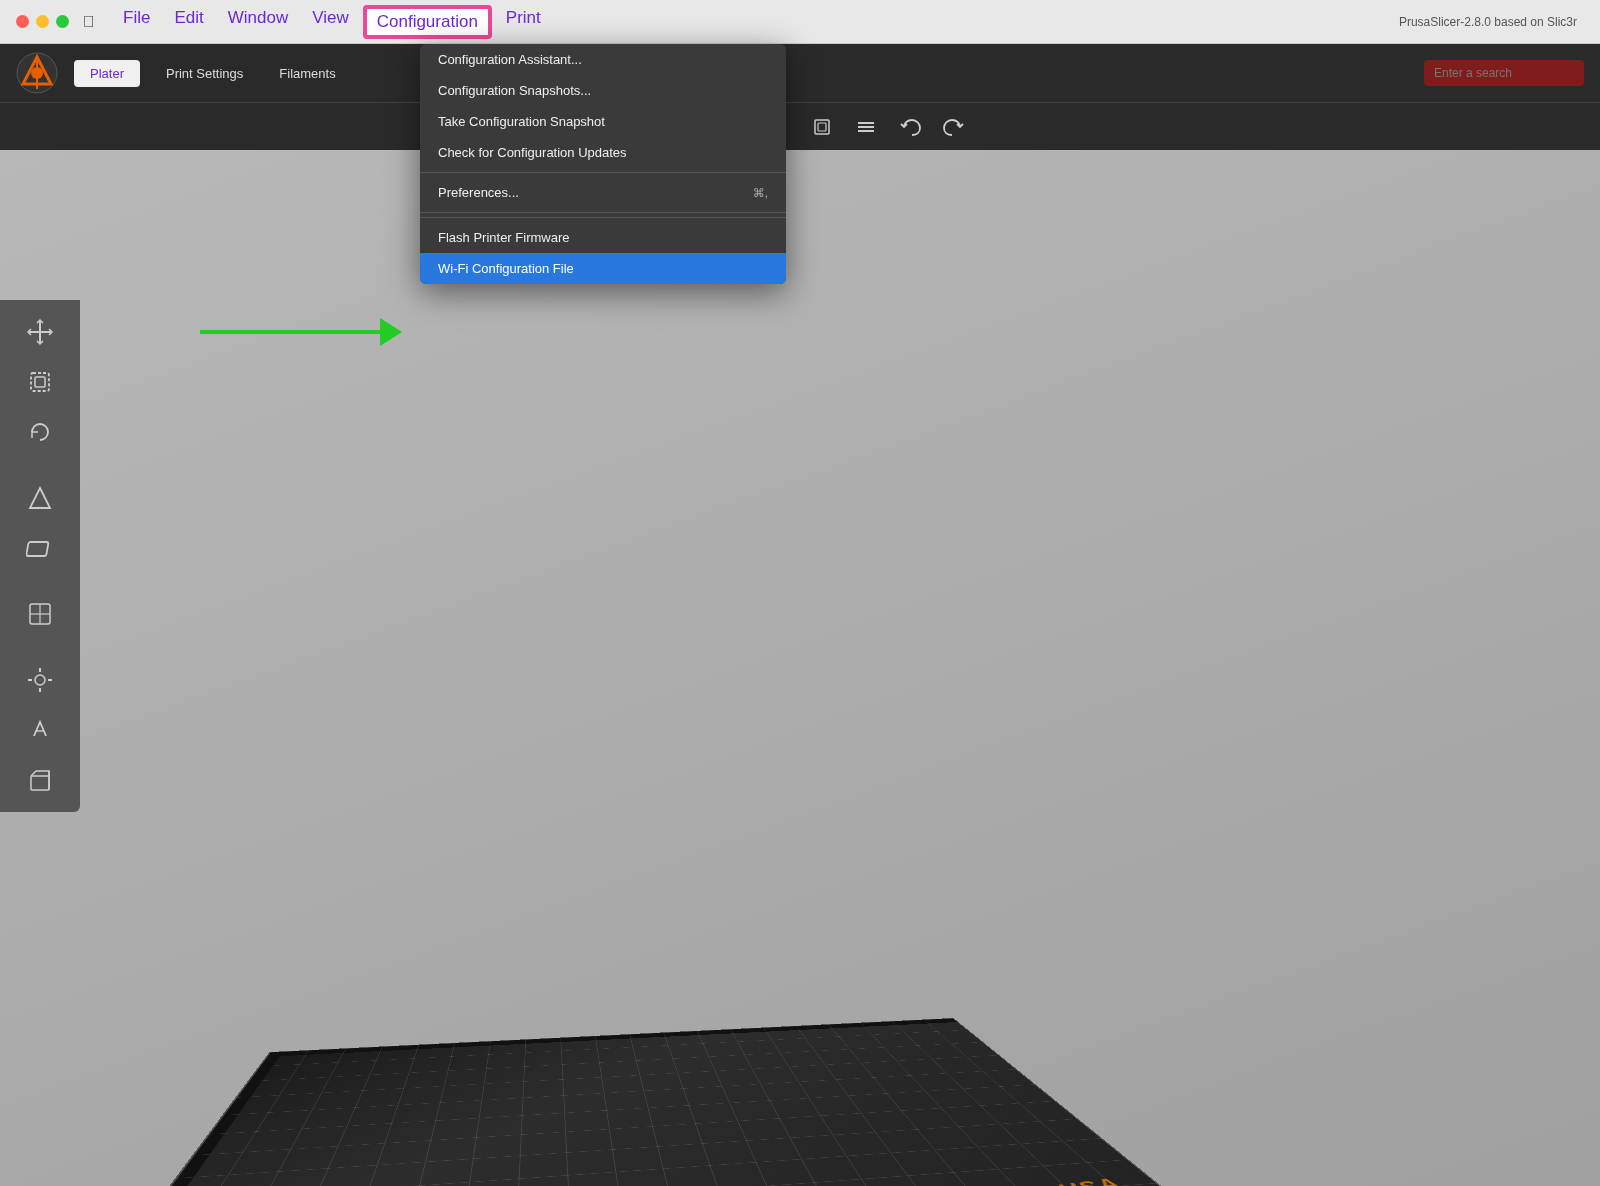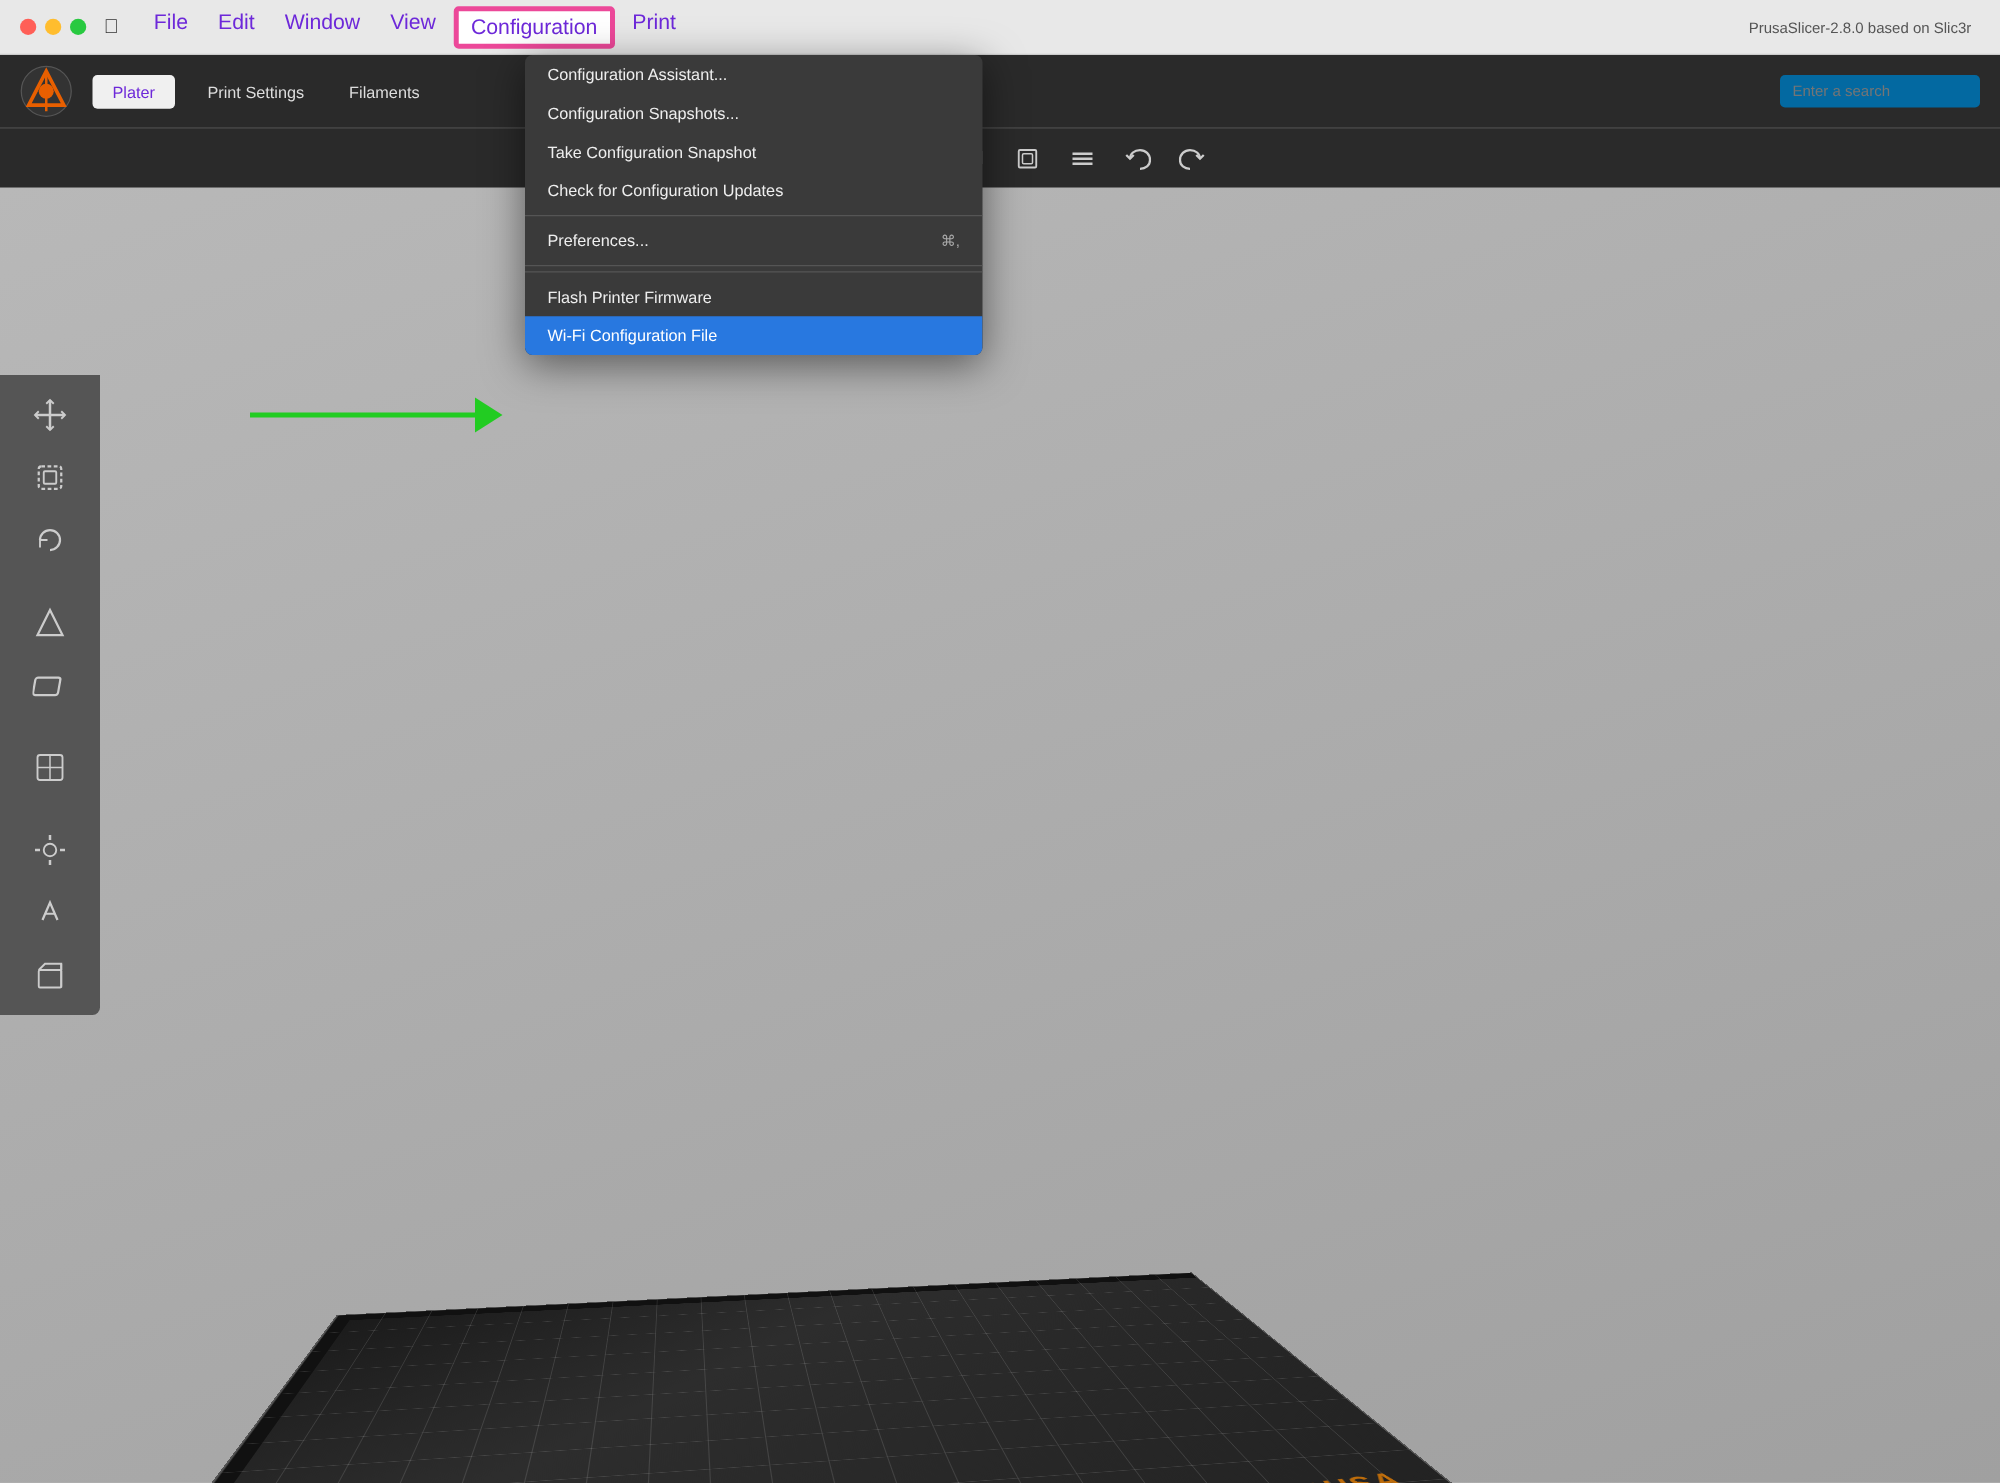--- a/index.html
+++ b/index.html
@@ -95,21 +95,21 @@
       color: #6d28d9;
     }
     .toolbar-tab {
       color: #ddd;
       font-size: 13px;
       cursor: pointer;
       padding: 6px 10px;
     }
     .toolbar-spacer { flex: 1; }
     .search-box {
-      background: #0369a1;
+      background: #7f1d1d;
       border: none;
       border-radius: 4px;
       color: #ccc;
       font-size: 12px;
       padding: 6px 10px;
       width: 160px;
     }
 
     
     .icon-toolbar {

